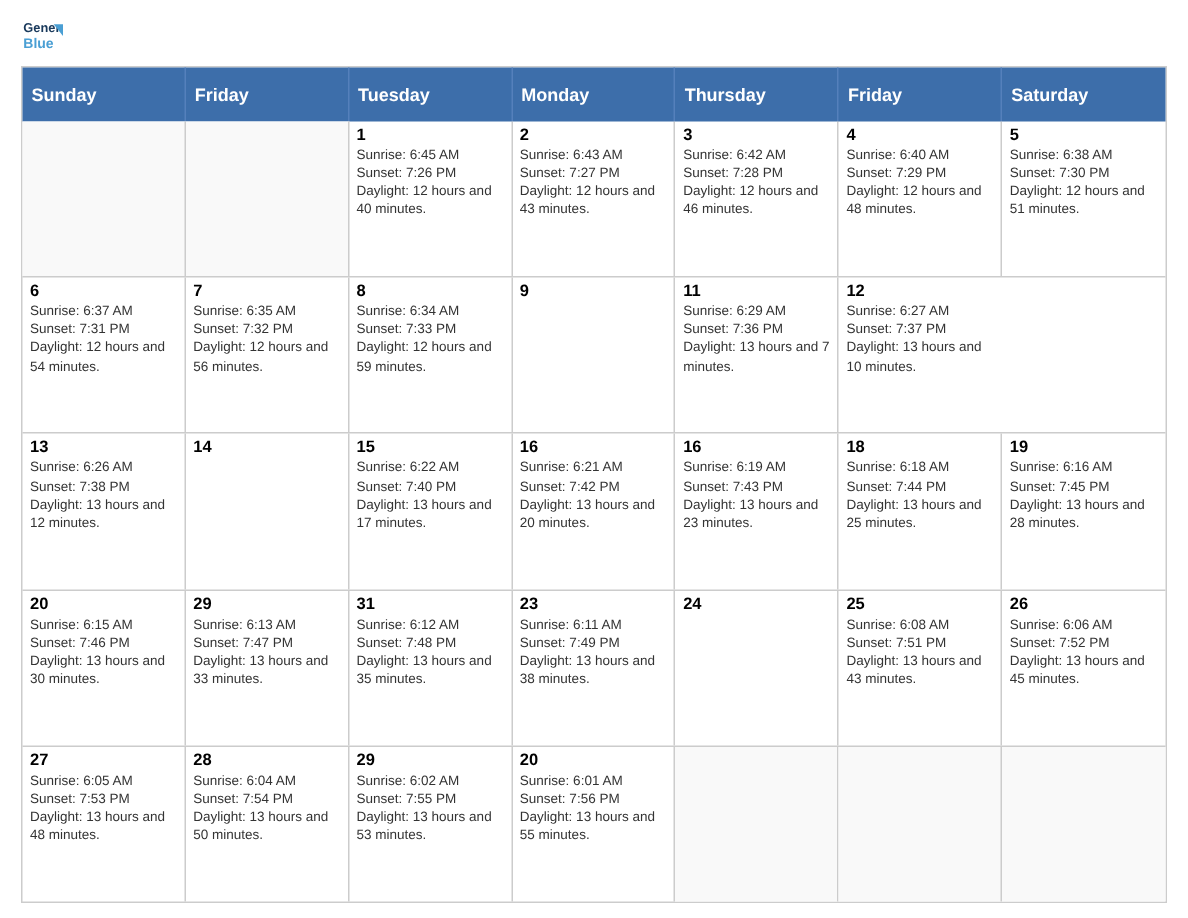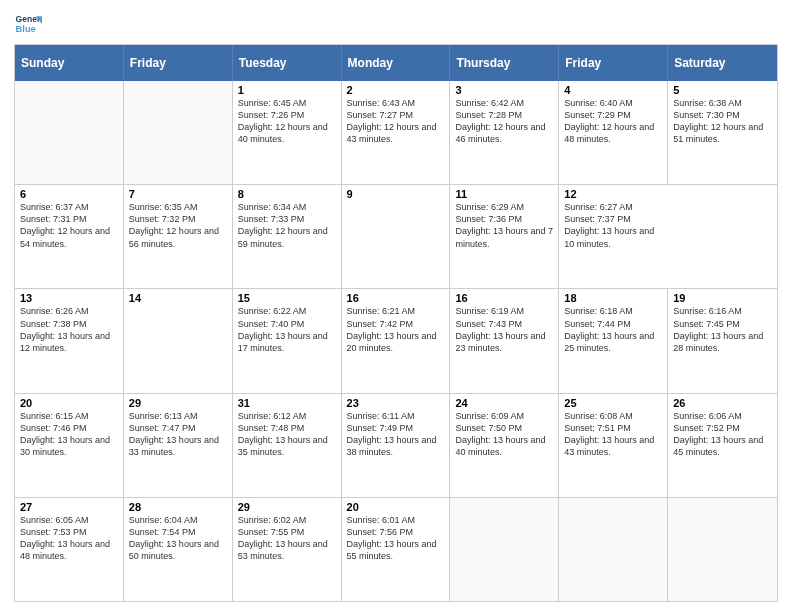--- a/index.html
+++ b/index.html
@@ -221,21 +221,20 @@
           <div class="cal-cell">
             <span class="day-num">31</span>
             <div class="day-info">Sunrise: 6:12 AM<br>Sunset: 7:48 PM<br>Daylight: 13 hours and 35 minutes.</div>
           </div>
           <div class="cal-cell">
             <span class="day-num">23</span>
             <div class="day-info">Sunrise: 6:11 AM<br>Sunset: 7:49 PM<br>Daylight: 13 hours and 38 minutes.</div>
           </div>
           <div class="cal-cell">
             <span class="day-num">24</span>
-            <div class="day-info">Sunrise: 6:09 AM<br>Sunset: 7:50 PM<br>Daylight: 13 hours and 40 minutes.</div>
           </div>
           <div class="cal-cell">
             <span class="day-num">25</span>
             <div class="day-info">Sunrise: 6:08 AM<br>Sunset: 7:51 PM<br>Daylight: 13 hours and 43 minutes.</div>
           </div>
           <div class="cal-cell">
             <span class="day-num">26</span>
             <div class="day-info">Sunrise: 6:06 AM<br>Sunset: 7:52 PM<br>Daylight: 13 hours and 45 minutes.</div>
           </div>
         </div>

